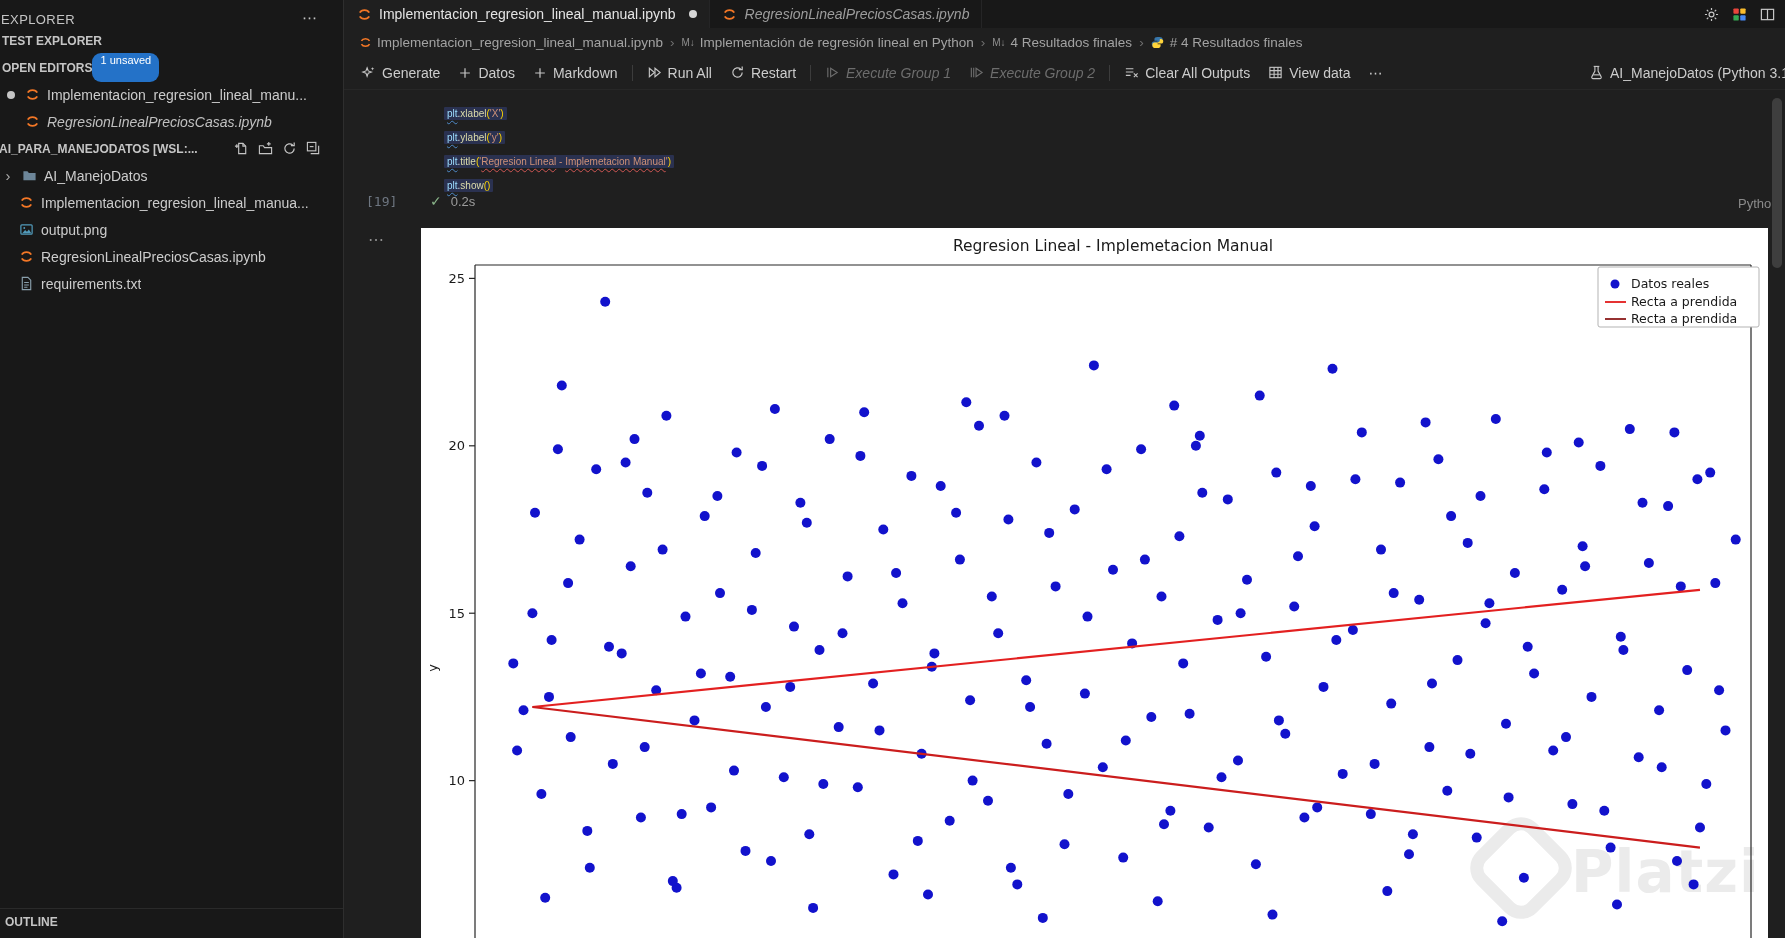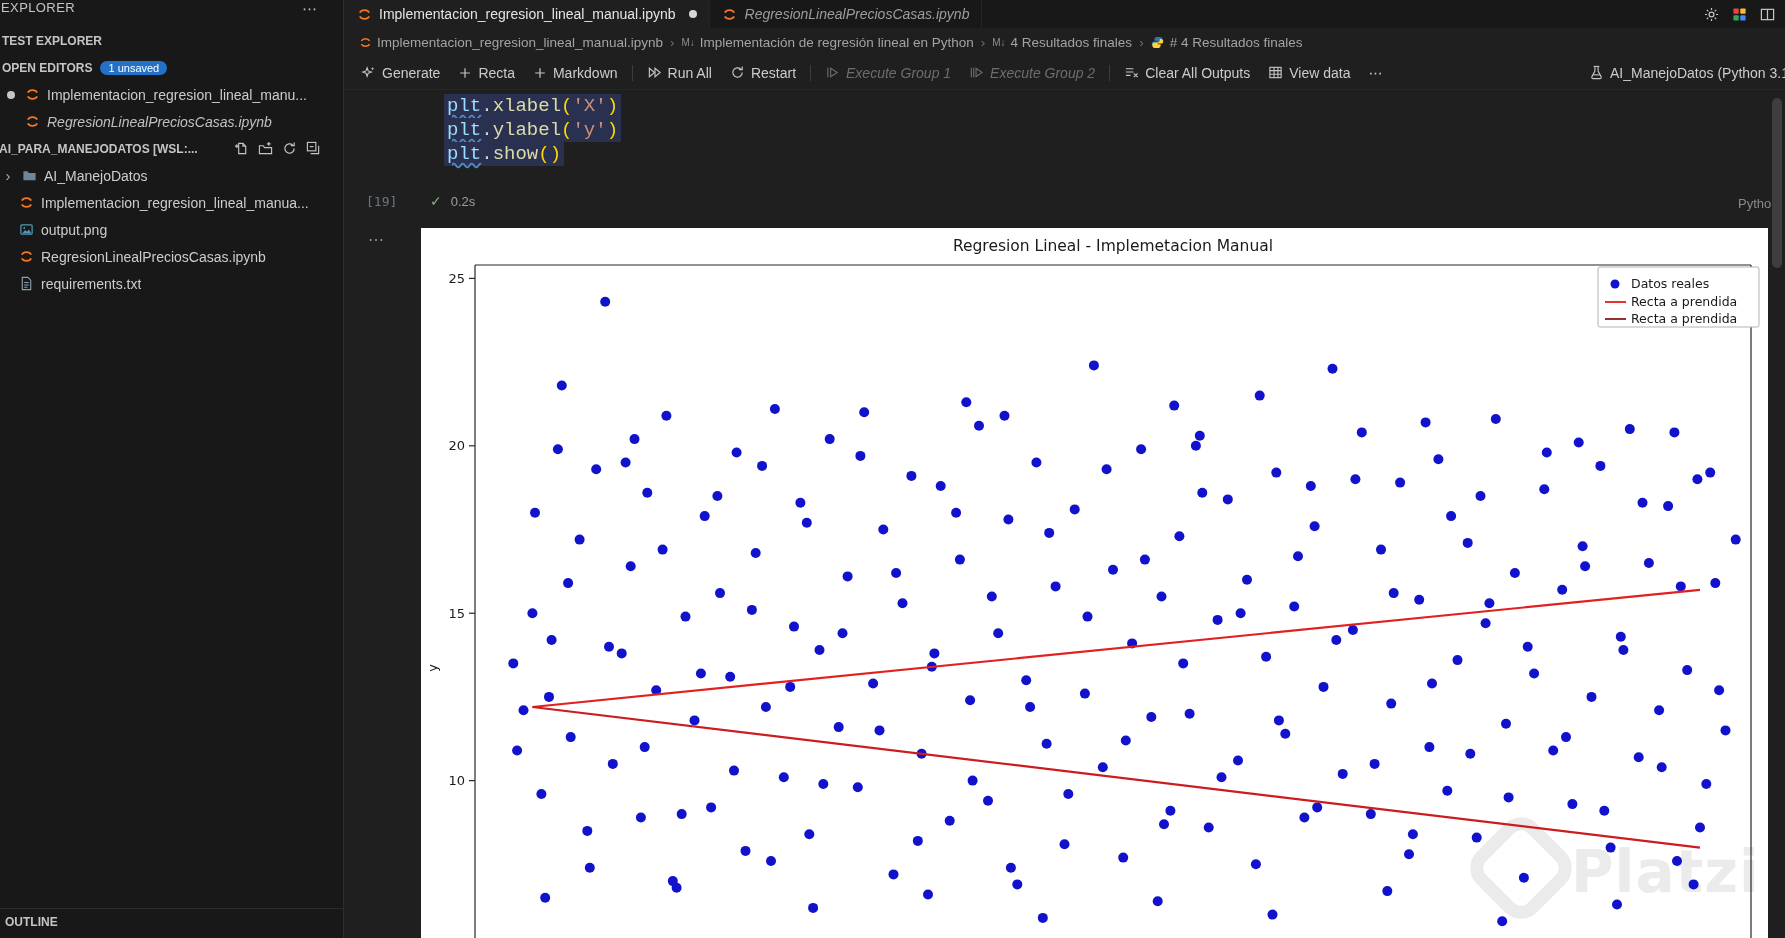--- a/index.html
+++ b/index.html
@@ -1,25 +1,25 @@
 <!DOCTYPE html>
 <html><head>
 <meta charset="utf-8">
 <style>
   html,body{margin:0;padding:0;width:1785px;height:938px;overflow:hidden;background:#1f1f1f;
     font-family:"Liberation Sans",sans-serif;-webkit-font-smoothing:antialiased;}
   *{box-sizing:border-box;}
   
   .sidebar{position:absolute;left:0;top:0;bottom:0;width:344px;background:#181818;
     border-right:1px solid #2e2e2e;overflow:hidden;color:#cccccc;}
-  .sb-header{height:27px;display:flex;align-items:flex-start;padding:0 26px 0 10px;font-size:13px;color:#c5c5c5;}
+  .sb-header{height:27px;display:flex;align-items:flex-end;padding:0 26px 0 10px;font-size:13px;color:#c5c5c5;}
   .sb-title{margin-left:-9px;letter-spacing:.4px;}
   .sb-more{margin-left:auto;font-size:15px;cursor:pointer;color:#c5c5c5;}
   .sb-sect{height:27px;display:flex;align-items:center;font-weight:700;font-size:12px;color:#c5c5c5;padding-left:2px;}
-  .badge{background:#2472c8;color:#ffffff;font-weight:400;font-size:11px;padding:1px 8px 1px;border-radius:9px;margin-left:8px;}
+  .badge{background:#2472c8;color:#ffffff;font-weight:400;font-size:11px;padding:1px 8px 16px;border-radius:9px;}
   .oe-item{height:27px;display:flex;align-items:center;gap:7px;padding-left:24px;position:relative;font-size:14px;}
   .dirty-dot{position:absolute;left:7px;width:8px;height:8px;border-radius:50%;background:#c5c5c5;}
   .fname{white-space:nowrap;overflow:hidden;}
   .preview .fname{font-style:italic;color:#c0c0c0;}
   .tree-item{height:27px;display:flex;align-items:center;gap:7px;padding-left:18px;font-size:14px;cursor:pointer;}
   .tree-item.has-chev{padding-left:2px;}
   .chev{color:#adadad;font-size:15px;width:12px;text-align:center;flex:none;}
   .ws{padding-right:22px;}
   .ws .sect-label{overflow:hidden;white-space:nowrap;margin-left:-3px;}
   .ws-acts{margin-left:auto;display:flex;gap:9px;}
@@ -43,21 +43,21 @@
   .bc-item{display:flex;align-items:center;gap:5px;white-space:nowrap;cursor:pointer;}
   .bc-sep{color:#6f6f6f;}
   .md-ic{font-size:10px;color:#8f8f8f;flex:none;}
   .nb-toolbar{height:34px;display:flex;align-items:center;padding-left:8px;font-size:14px;color:#cccccc;
     background:#1f1f1f;border-bottom:1px solid #272727;}
   .tb-btn{display:flex;align-items:center;gap:6px;padding:0 9px;height:26px;border-radius:4px;cursor:pointer;white-space:nowrap;}
   .tb-btn.disabled{color:#6d6d6d;font-style:italic;}
   .tb-sep{width:1px;height:16px;background:#3c3c3c;margin:0 5px;flex:none;}
   .kernel{margin-left:auto;display:flex;align-items:center;gap:6px;margin-right:-4px;white-space:nowrap;cursor:pointer;}
   .nb-body{position:absolute;left:0;right:0;top:90px;bottom:0;background:#1f1f1f;}
-  .code-lines{position:absolute;left:100px;top:4px;font-family:Liberation Mono, monospace;font-size:19px;line-height:24px;}
+  .code-lines{position:absolute;left:100px;top:12px;font-family:Liberation Sans, sans-serif;font-size:10px;line-height:24px;}
   .code-line{height:24px;white-space:pre;}
   .sel{background:#2a3150;padding:1px 3px;border-radius:1px;}
   .tk-v{color:#9cdcfe;text-decoration-line:underline;text-decoration-style:wavy;text-decoration-color:#4e8ac8;text-underline-offset:3px;}
   .tk-d{color:#d4d4d4;}
   .tk-f{color:#dcdcaa;}
   .tk-b{color:#ffd700;}
   .tk-s{color:#ce9178;}
   .tk-sw{color:#ce9178;text-decoration-line:underline;text-decoration-style:wavy;text-decoration-color:#cf5552;text-underline-offset:3px;}
   .exec-row{position:absolute;left:22px;top:103px;display:flex;align-items:flex-end;font-size:13px;color:#9d9d9d;}
   .exec-count{font-family:"DejaVu Sans Mono",monospace;color:#6e7681;width:42px;}
@@ -273,21 +273,21 @@
       <svg width="15" height="15" viewBox="0 0 16 16">
           <path d="M6.5 3l1.2 3.3L11 7.5 7.7 8.7 6.5 12 5.3 8.7 2 7.5l3.3-1.2z" fill="none" stroke="#c5c5c5" stroke-width="1.2"></path>
           <path d="M12.3 2l.5 1.4 1.4.5-1.4.5-.5 1.4-.5-1.4-1.4-.5 1.4-.5z" fill="#c5c5c5"></path>
         </svg>
       <span>Generate</span>
     </div>
     <div class="tb-btn">
       <svg width="14" height="14" viewBox="0 0 16 16">
           <path d="M8 2.5v11M2.5 8h11" stroke="#c5c5c5" stroke-width="1.4"></path>
         </svg>
-      <span>Recta</span>
+      <span>Datos</span>
     </div>
     <div class="tb-btn">
       <svg width="14" height="14" viewBox="0 0 16 16">
           <path d="M8 2.5v11M2.5 8h11" stroke="#c5c5c5" stroke-width="1.4"></path>
         </svg>
       <span>Markdown</span>
     </div>
     <div class="tb-sep"></div>
     <div class="tb-btn">
       <svg width="15" height="15" viewBox="0 0 16 16" fill="none" stroke="#c5c5c5" stroke-width="1.2">
@@ -343,20 +343,21 @@
           <path d="M4.5 10.5h7"></path>
         </svg>
       <span>AI_ManejoDatos (Python 3.1</span>
     </div>
   </div>
 
   <div class="nb-body">
     <div class="code-lines">
       <div class="code-line"><span class="sel"><span class="tk-v">plt</span><span class="tk-d">.</span><span class="tk-f">xlabel</span><span class="tk-b">(</span><span class="tk-s">'X'</span><span class="tk-b">)</span></span></div>
       <div class="code-line"><span class="sel"><span class="tk-v">plt</span><span class="tk-d">.</span><span class="tk-f">ylabel</span><span class="tk-b">(</span><span class="tk-s">'y'</span><span class="tk-b">)</span></span></div>
+      <div class="code-line"><span class="sel"><span class="tk-v">plt</span><span class="tk-d">.</span><span class="tk-f">title</span><span class="tk-b">(</span><span class="tk-s">'</span><span class="tk-sw">Regresion Lineal</span><span class="tk-s"> - </span><span class="tk-sw">Implemetacion Manual</span><span class="tk-s">'</span><span class="tk-b">)</span></span></div>
       <div class="code-line"><span class="sel"><span class="tk-v">plt</span><span class="tk-d">.</span><span class="tk-f">show</span><span class="tk-b">(</span><span class="tk-b">)</span></span></div>
     </div>
 
     <div class="exec-row">
       <span class="exec-count">[19]</span>
       <span class="check">✓</span>
       <span class="dur">0.2s</span>
     </div>
     <div class="lang-label">Python</div>
     <div class="out-actions">⋯</div>

